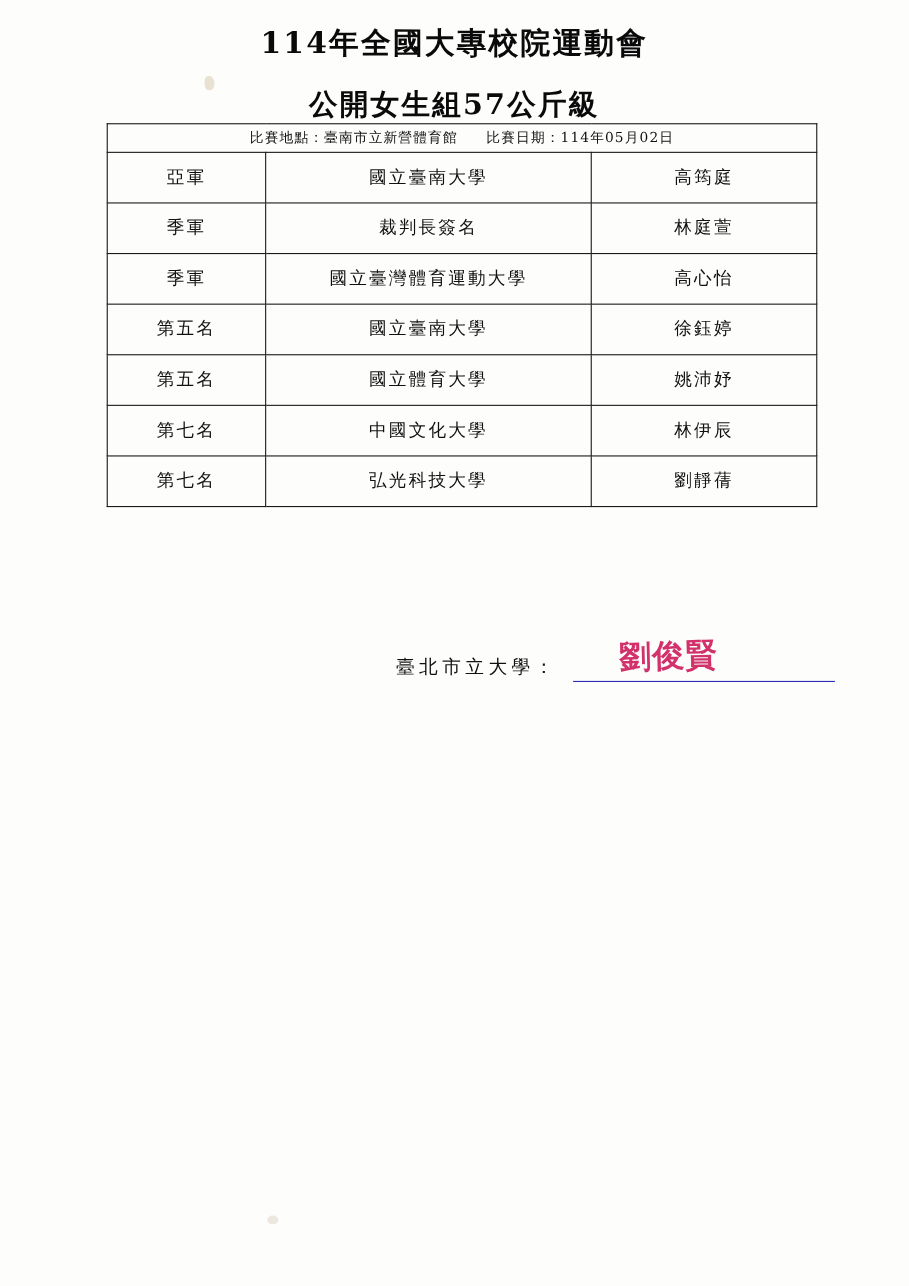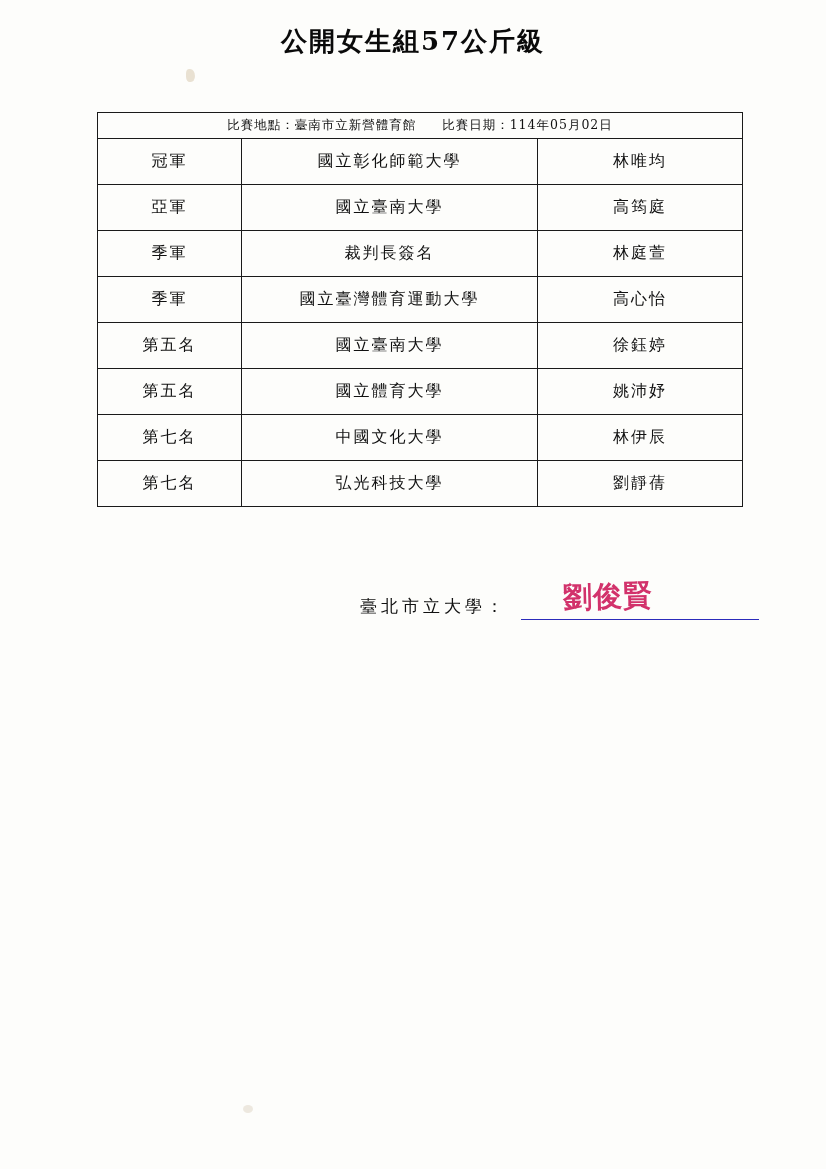--- a/index.html
+++ b/index.html
@@ -32,21 +32,21 @@
     color: #0a0a0a;
     letter-spacing: 2px;
   }
   .title-line1 {
     font-size: 27px;
     line-height: 36px;
   }
   .title-line2 {
     font-size: 26px;
     line-height: 36px;
-    margin-top: 1px;
+    margin-top: 20px;
   }
 
   .table-wrap {
     position: absolute;
     left: 97px;
     top: 112px;
     width: 645px;
   }
 
   table.result {
@@ -143,20 +143,21 @@
     opacity: .5;
     border-radius: 50%;
   }
 </style>
 </head>
 <body>
 
 <div class="page">
 
   <div class="title-block">
+    <div class="title-line1">114年全國大專校院運動會</div>
     <div class="title-line2">公開女生組57公斤級</div>
   </div>
 
   <div class="smudge"></div>
   <div class="smudge2"></div>
 
   <div class="table-wrap">
     <table class="result">
       <colgroup>
         <col class="col-rank">
@@ -167,25 +168,20 @@
         <tr class="meta-row">
           <td colspan="3">
             <div class="meta-inner">
               <span>比賽地點：臺南市立新營體育館</span>
               <span>比賽日期：114年05月02日</span>
             </div>
           </td>
         </tr>
 
         <tr class="data-row">
-          <td>冠軍</td>
-          <td>國立彰化師範大學</td>
-          <td>林唯均</td>
-        </tr>
-        <tr class="data-row">
           <td>亞軍</td>
           <td>國立臺南大學</td>
           <td>高筠庭</td>
         </tr>
         <tr class="data-row">
           <td>季軍</td>
           <td>裁判長簽名</td>
           <td>林庭萱</td>
         </tr>
         <tr class="data-row">

